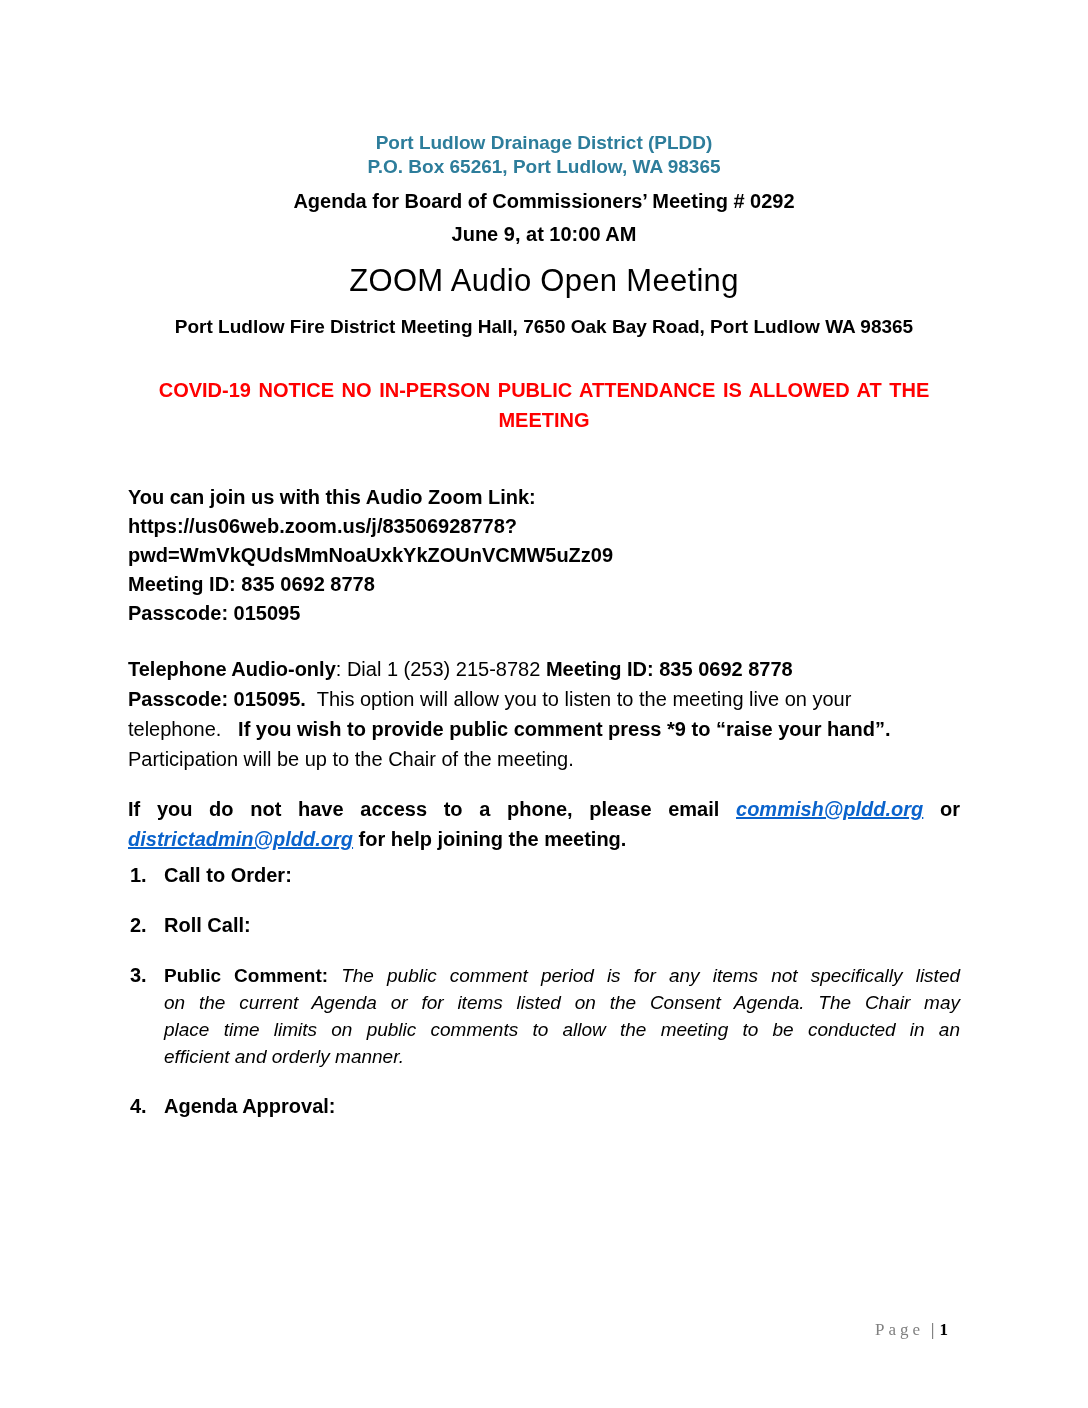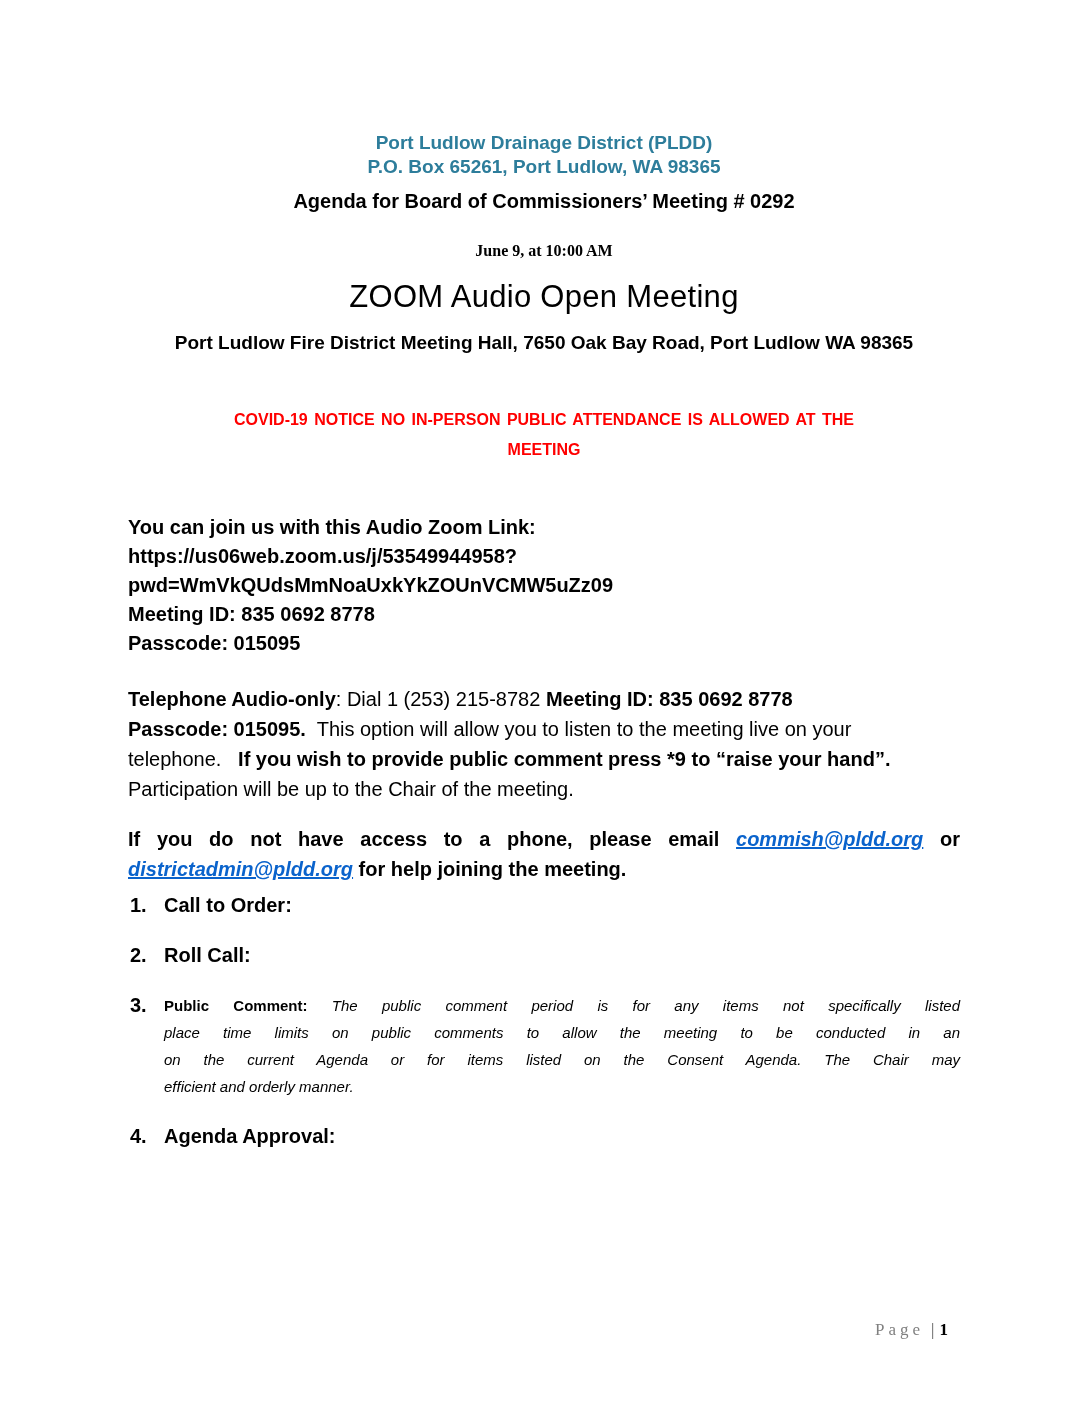--- a/index.html
+++ b/index.html
@@ -10,43 +10,43 @@
     box-sizing:border-box;
     padding:131px 128px 0 128px;
     font-family:"Liberation Sans","DejaVu Sans",sans-serif;
     color:#000;
     overflow:hidden;
   }
   .center { text-align:center; }
 
   .org-line { color:var(--teal,#2d7d9b); font-weight:bold; font-size:19px; line-height:24px; }
   .agenda-title { font-weight:bold; font-size:20px; line-height:25px; margin-top:10px; }
-  .meeting-date { font-weight:bold; font-size:16px; line-height:25px; margin-top:24px;font-family:Liberation Serif, serif; }
+  .meeting-date { font-weight:bold; font-size:20px; line-height:25px; margin-top:8px; }
   .meeting-type { font-weight:normal; font-size:31px; line-height:36px; margin-top:16px; letter-spacing:0.3px; }
   .location { font-weight:bold; font-size:19px; line-height:25px; margin-top:15px; white-space:nowrap; }
 
-  .covid { color:var(--red,#ff0000); font-weight:bold; font-size:16px; line-height:30px; margin-top:50px; word-spacing:2px; }
+  .covid { color:var(--red,#ff0000); font-weight:bold; font-size:20px; line-height:30px; margin-top:36px; word-spacing:2px; }
 
   .zoom-block { margin-top:48px; font-weight:bold; font-size:20px; line-height:29px; }
   .zoom-block .line { white-space:pre; }
 
   .para { font-size:20px; line-height:30px; }
   .tel { margin-top:26px; }
   .tel .line { white-space:pre; }
   .tel .rg { font-weight:normal; }
   .tel .bd { font-weight:bold;text-align:center; }
 
   .email { margin-top:20px; font-weight:bold; }
   .jline { text-align:justify; text-align-last:justify; white-space:nowrap; }
   a.link { color:var(--link,#0a63cc); text-decoration:underline; font-weight:bold; cursor:pointer;font-style:italic; }
 
   .list { margin-top:8px; font-size:20px; }
   .item { position:relative; padding-left:36px; line-height:27px; margin-bottom:23px; font-weight:bold; }
   .item .num { position:absolute; left:2px; top:0; font-weight:bold; }
-  .item .desc-line { font-size:15px; font-weight:normal; font-style:italic; line-height:27px; }
+  .item .desc-line { font-size:19px; font-weight:normal; font-style:italic; line-height:27px; }
   .item .lbl { font-weight:bold; font-style:normal; }
 
   .footer {
     position:absolute; top:1320px; right:140px;
     font-family:"Liberation Serif","DejaVu Serif",serif;
     font-size:17px; line-height:20px; color:#000;
   }
   .footer .pg { color:var(--footer_gray,#808080); letter-spacing:4px; }
   .footer .sep { color:#555; margin:0 5px 0 7px; }
   .footer .num { font-weight:bold; }
@@ -63,21 +63,21 @@
   <div class="meeting-type center">ZOOM Audio Open Meeting</div>
   <div class="location center">Port Ludlow Fire District Meeting Hall, 7650 Oak Bay Road, Port Ludlow WA 98365</div>
 
   <div class="covid center">
     <div>COVID-19 NOTICE NO IN-PERSON PUBLIC ATTENDANCE IS ALLOWED AT THE</div>
     <div>MEETING</div>
   </div>
 
   <div class="zoom-block">
     <div class="line">You can join us with this Audio Zoom Link:</div>
-    <div class="line">https://us06web.zoom.us/j/53549944958?</div>
+    <div class="line">https://us06web.zoom.us/j/83506928778?</div>
     <div class="line">pwd=WmVkQUdsMmNoaUxkYkZOUnVCMW5uZz09</div>
     <div class="line">Meeting ID: 835 0692 8778</div>
     <div class="line">Passcode: 015095</div>
   </div>
 
   <div class="para tel">
     <div class="line"><span class="bd">Telephone Audio-only</span><span class="rg">: Dial 1 (253) 215-8782 </span><span class="bd">Meeting ID: 835 0692 8778</span></div>
     <div class="line"><span class="bd">Passcode: 015095.</span><span class="rg">  This option will allow you to listen to the meeting live on your</span></div>
     <div class="line"><span class="rg">telephone.   </span><span class="bd">If you wish to provide public comment press *9 to “raise your hand”.</span></div>
     <div class="line"><span class="rg">Participation will be up to the Chair of the meeting.</span></div>
@@ -96,22 +96,22 @@
     </div>
 
     <div class="item">
       <span class="num">2.</span>
       <span class="lbl">Roll Call:</span>
     </div>
 
     <div class="item">
       <span class="num">3.</span>
       <div class="desc-line jline"><span class="lbl">Public Comment:</span><i> The public comment period is for any items not specifically listed</i></div>
+      <div class="desc-line jline">on the current Agenda or for items listed on the Consent Agenda. The Chair may</div>
       <div class="desc-line jline">place time limits on public comments to allow the meeting to be conducted in an</div>
-      <div class="desc-line jline">on the current Agenda or for items listed on the Consent Agenda. The Chair may</div>
       <div class="desc-line">efficient and orderly manner.</div>
     </div>
 
     <div class="item">
       <span class="num">4.</span>
       <span class="lbl">Agenda Approval:</span>
     </div>
 
   </div>
 

